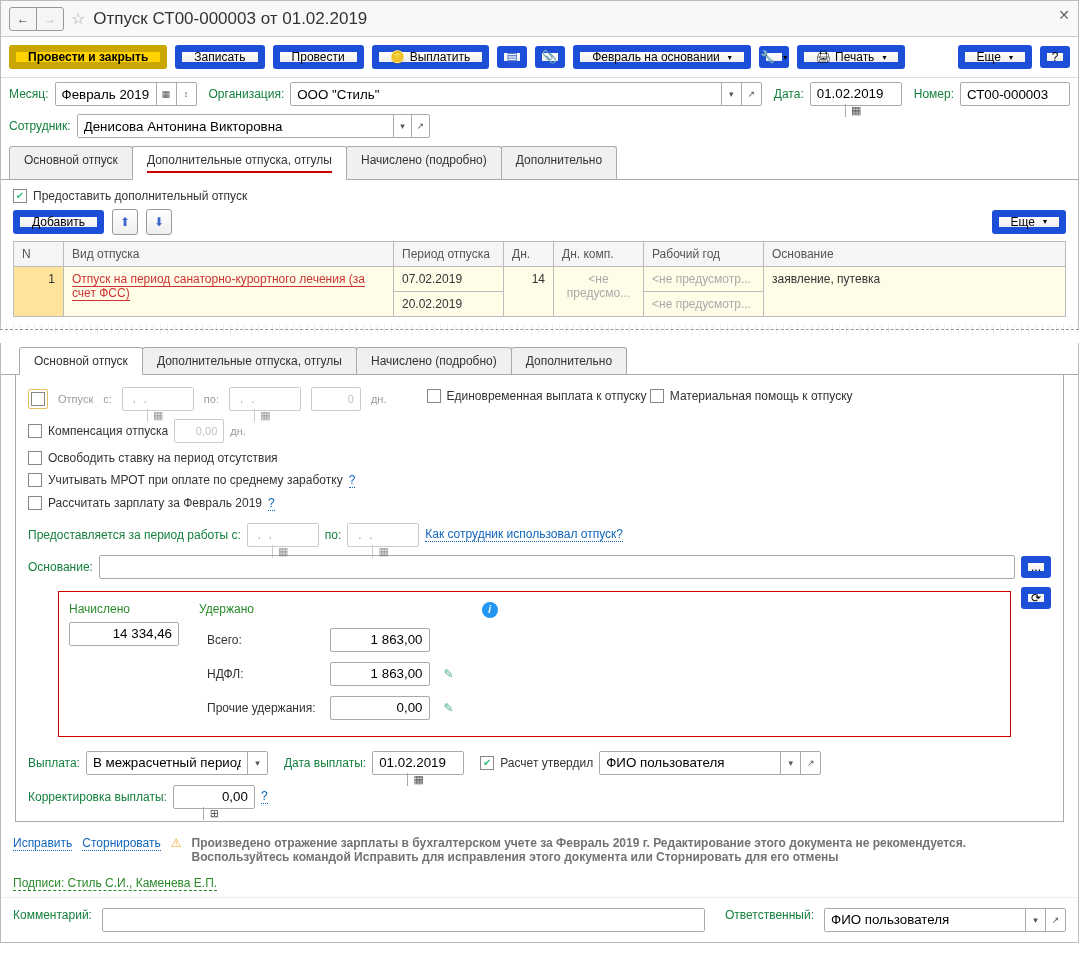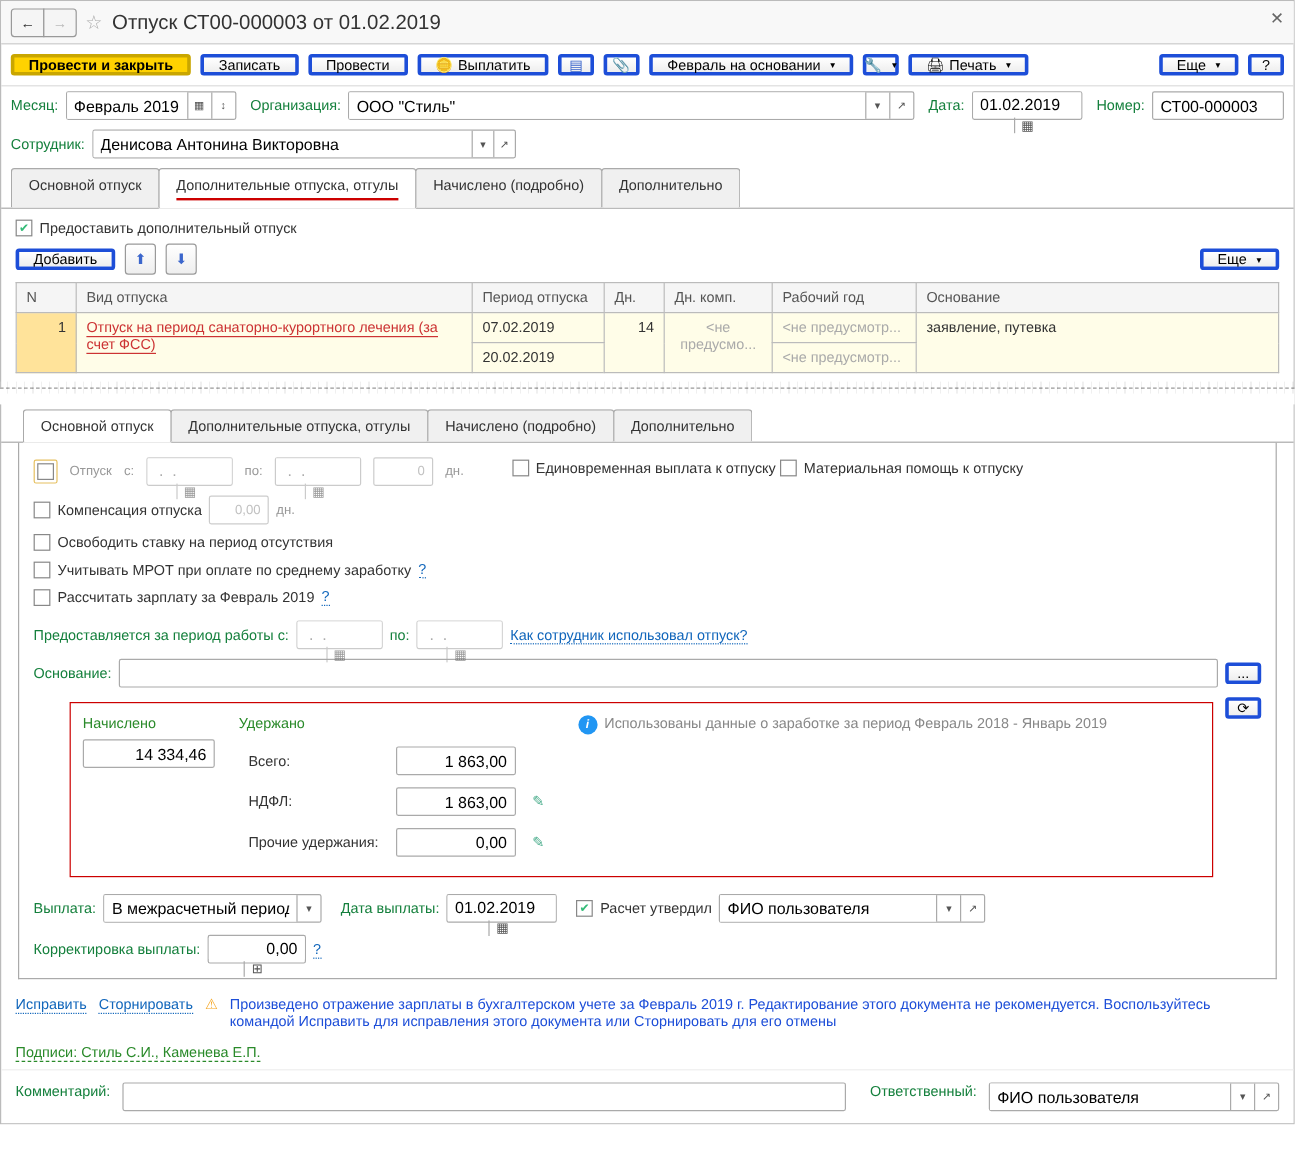--- a/index.html
+++ b/index.html
@@ -44,21 +44,21 @@
   .toolbar {
     padding: 8px;
     border-bottom: 1px solid #ddd;
     display: flex;
     gap: 8px;
     align-items: center;
     flex-wrap: wrap;
   }
   .btn {
     padding: 5px 12px;
-    border: 3px solid #1d4ed8;
+    border: 7px solid #1d4ed8;
     border-radius: 3px;
     background: linear-gradient(#fff, #eee);
     cursor: pointer;
     display: inline-flex;
     align-items: center;
     gap: 4px;
     font-size: 12px;
     height: 18px;
   }
   .btn-primary {
@@ -400,21 +400,20 @@
               <td>Прочие удержания:</td>
               <td><input class="num-input" value="0,00" style=""></td>
               <td><span class="pencil">✎</span></td>
             </tr>
           </tbody>
             </table>
         </div>
         <div style="flex:1;">
           <div style="display:flex; gap:6px; align-items:flex-start;">
             <span class="info-icon">i</span>
-            <span style="color:#888;">Использованы данные о заработке за период Февраль 2018 - Январь 2019</span>
           </div>
         </div>
       </div>
       <button class="btn btn-icon" style="margin-top:4px;">
           <span>⟳</span>
         </button>
     </div>
 
     <div class="form-row" style="padding:6px 0;">
       <span class="label">Выплата:</span>
@@ -445,21 +444,21 @@
         <span class="cal-btn">⊞</span>
       </div>
       <span class="link">?</span>
     </div>
   </div>
 
   <div class="footer-row">
     <span class="link">Исправить</span>
     <span class="link">Сторнировать</span>
     <span class="warning-icon">⚠</span>
-    <span style="color:#1d4ed8; flex:1;">Произведено отражение зарплаты в бухгалтерском учете за Февраль 2019 г. Редактирование этого документа не рекомендуется. Воспользуйтесь командой Исправить для исправления этого документа или Сторнировать для его отмены</span>
+    <span style="color:#737373; flex:1;font-weight:bold;">Произведено отражение зарплаты в бухгалтерском учете за Февраль 2019 г. Редактирование этого документа не рекомендуется. Воспользуйтесь командой Исправить для исправления этого документа или Сторнировать для его отмены</span>
   </div>
 
   <div class="footer-row">
     <span class="link-green">Подписи: Стиль С.И., Каменева Е.П.</span>
   </div>
 
   <div class="footer-row" style="border-top:1px solid #eee; padding:10px 12px;">
     <span class="label">Комментарий:</span>
     <input class="input" style="flex: 1 1 0%;">
     <span class="label" style="margin-left:10px;">Ответственный:</span>

